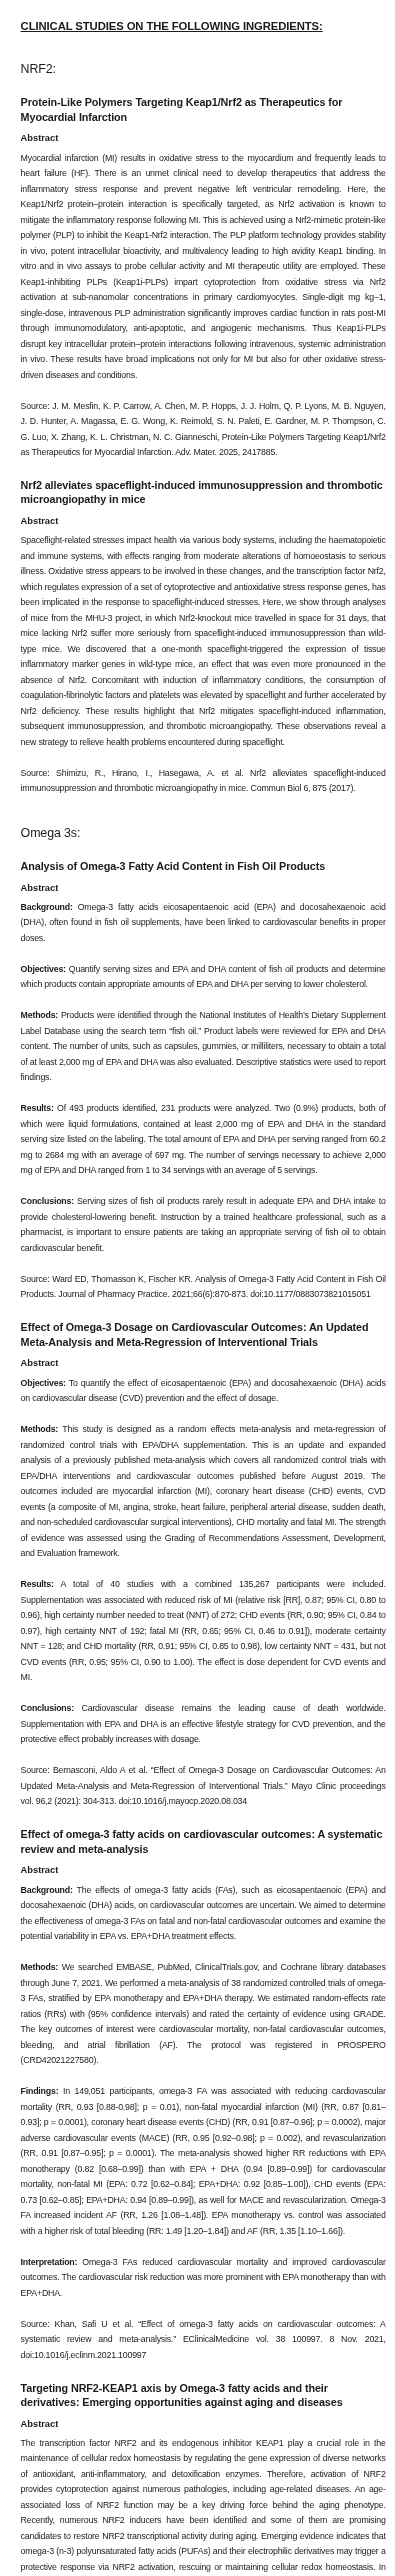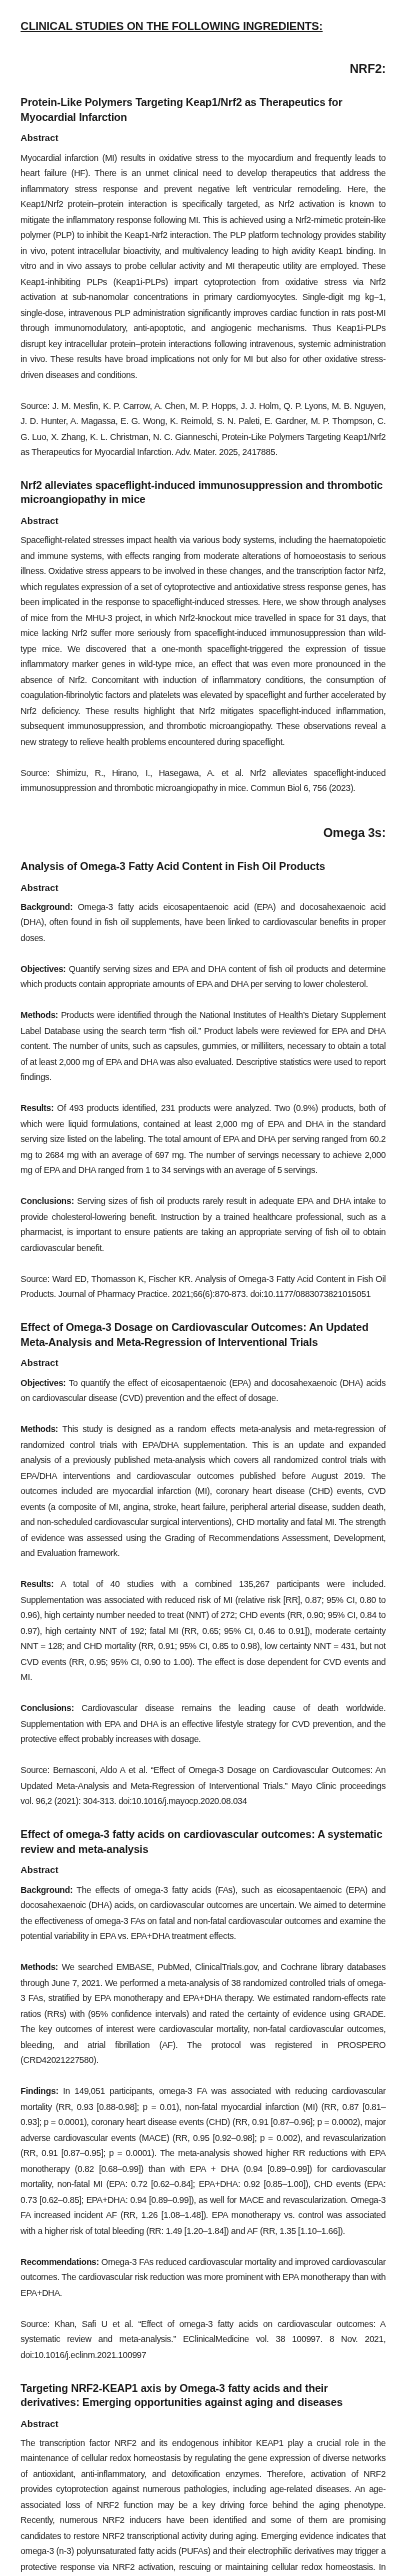--- a/index.html
+++ b/index.html
@@ -14,25 +14,24 @@
   .doc-title {
     font-size: 11.3px;
     font-weight: bold;
     margin: 0 0 21.6px 0;
     line-height: 1.3;
     letter-spacing: -0.1px;
     text-decoration: underline;
   }
   .section-heading {
     font-size: 12.4px;
-    font-weight: bold;
+    font-weight: normal;
     margin: 29px 0 15.5px 0;
     line-height: 1.25;
     letter-spacing: -0.1px;
-    text-align: right;
   }
   .article-title {
     font-size: 10.8px;
     font-weight: bold;
     margin: 17.5px 0 8.2px 0;
     line-height: 1.34;
     letter-spacing: -0.1px;
   }
   .abstract-label {
     font-size: 9.3px;
@@ -56,21 +55,21 @@
   <h1 class="doc-title">CLINICAL STUDIES ON THE FOLLOWING INGREDIENTS:</h1>
   <div id="content">
       <h2 class="section-heading">NRF2:</h2>
       <h3 class="article-title">Protein-Like Polymers Targeting Keap1/Nrf2 as Therapeutics for Myocardial Infarction</h3>
       <div class="abstract-label">Abstract</div>
       <p class="body-par"><span>Myocardial infarction (MI) results in oxidative stress to the myocardium and frequently leads to heart failure (HF). There is an unmet clinical need to develop therapeutics that address the inflammatory stress response and prevent negative left ventricular remodeling. Here, the Keap1/Nrf2 protein–protein interaction is specifically targeted, as Nrf2 activation is known to mitigate the inflammatory response following MI. This is achieved using a Nrf2-mimetic protein-like polymer (PLP) to inhibit the Keap1-Nrf2 interaction. The PLP platform technology provides stability in vivo, potent intracellular bioactivity, and multivalency leading to high avidity Keap1 binding. In vitro and in vivo assays to probe cellular activity and MI therapeutic utility are employed. These Keap1-inhibiting PLPs (Keap1i-PLPs) impart cytoprotection from oxidative stress via Nrf2 activation at sub-nanomolar concentrations in primary cardiomyocytes. Single-digit mg kg−1, single-dose, intravenous PLP administration significantly improves cardiac function in rats post-MI through immunomodulatory, anti-apoptotic, and angiogenic mechanisms. Thus Keap1i-PLPs disrupt key intracellular protein–protein interactions following intravenous, systemic administration in vivo. These results have broad implications not only for MI but also for other oxidative stress-driven diseases and conditions.</span></p>
       <p class="body-par source">Source: J. M. Mesfin, K. P. Carrow, A. Chen, M. P. Hopps, J. J. Holm, Q. P. Lyons, M. B. Nguyen, J. D. Hunter, A. Magassa, E. G. Wong, K. Reimold, S. N. Paleti, E. Gardner, M. P. Thompson, C. G. Luo, X. Zhang, K. L. Christman, N. C. Gianneschi, Protein-Like Polymers Targeting Keap1/Nrf2 as Therapeutics for Myocardial Infarction. Adv. Mater. 2025, 2417885.</p>
       <h3 class="article-title">Nrf2 alleviates spaceflight-induced immunosuppression and thrombotic microangiopathy in mice</h3>
       <div class="abstract-label">Abstract</div>
       <p class="body-par"><span>Spaceflight-related stresses impact health via various body systems, including the haematopoietic and immune systems, with effects ranging from moderate alterations of homoeostasis to serious illness. Oxidative stress appears to be involved in these changes, and the transcription factor Nrf2, which regulates expression of a set of cytoprotective and antioxidative stress response genes, has been implicated in the response to spaceflight-induced stresses. Here, we show through analyses of mice from the MHU-3 project, in which Nrf2-knockout mice travelled in space for 31 days, that mice lacking Nrf2 suffer more seriously from spaceflight-induced immunosuppression than wild-type mice. We discovered that a one-month spaceflight-triggered the expression of tissue inflammatory marker genes in wild-type mice, an effect that was even more pronounced in the absence of Nrf2. Concomitant with induction of inflammatory conditions, the consumption of coagulation-fibrinolytic factors and platelets was elevated by spaceflight and further accelerated by Nrf2 deficiency. These results highlight that Nrf2 mitigates spaceflight-induced inflammation, subsequent immunosuppression, and thrombotic microangiopathy. These observations reveal a new strategy to relieve health problems encountered during spaceflight.</span></p>
-      <p class="body-par source">Source: Shimizu, R., Hirano, I., Hasegawa, A. et al. Nrf2 alleviates spaceflight-induced immunosuppression and thrombotic microangiopathy in mice. Commun Biol 6, 756 (2023).</p>
+      <p class="body-par source">Source: Shimizu, R., Hirano, I., Hasegawa, A. et al. Nrf2 alleviates spaceflight-induced immunosuppression and thrombotic microangiopathy in mice. Commun Biol 6, 875 (2017).</p>
       <h2 class="section-heading">Omega 3s:</h2>
       <h3 class="article-title">Analysis of Omega-3 Fatty Acid Content in Fish Oil Products</h3>
       <div class="abstract-label">Abstract</div>
       <p class="body-par"><b>Background:</b> <span>Omega-3 fatty acids eicosapentaenoic acid (EPA) and docosahexaenoic acid (DHA), often found in fish oil supplements, have been linked to cardiovascular benefits in proper doses.</span></p>
       <p class="body-par"><b>Objectives:</b> <span>Quantify serving sizes and EPA and DHA content of fish oil products and determine which products contain appropriate amounts of EPA and DHA per serving to lower cholesterol.</span></p>
       <p class="body-par"><b>Methods:</b> <span>Products were identified through the National Institutes of Health’s Dietary Supplement Label Database using the search term “fish oil.” Product labels were reviewed for EPA and DHA content. The number of units, such as capsules, gummies, or milliliters, necessary to obtain a total of at least 2,000 mg of EPA and DHA was also evaluated. Descriptive statistics were used to report findings.</span></p>
       <p class="body-par"><b>Results:</b> <span>Of 493 products identified, 231 products were analyzed. Two (0.9%) products, both of which were liquid formulations, contained at least 2,000 mg of EPA and DHA in the standard serving size listed on the labeling. The total amount of EPA and DHA per serving ranged from 60.2 mg to 2684 mg with an average of 697 mg. The number of servings necessary to achieve 2,000 mg of EPA and DHA ranged from 1 to 34 servings with an average of 5 servings.</span></p>
       <p class="body-par"><b>Conclusions:</b> <span>Serving sizes of fish oil products rarely result in adequate EPA and DHA intake to provide cholesterol-lowering benefit. Instruction by a trained healthcare professional, such as a pharmacist, is important to ensure patients are taking an appropriate serving of fish oil to obtain cardiovascular benefit.</span></p>
       <p class="body-par source">Source: Ward ED, Thomasson K, Fischer KR. Analysis of Omega-3 Fatty Acid Content in Fish Oil Products. Journal of Pharmacy Practice. 2021;66(6):870-873. doi:10.1177/0883073821015051</p>
       <h3 class="article-title">Effect of Omega-3 Dosage on Cardiovascular Outcomes: An Updated Meta-Analysis and Meta-Regression of Interventional Trials</h3>
@@ -78,21 +77,21 @@
       <p class="body-par"><b>Objectives:</b> <span>To quantify the effect of eicosapentaenoic (EPA) and docosahexaenoic (DHA) acids on cardiovascular disease (CVD) prevention and the effect of dosage.</span></p>
       <p class="body-par"><b>Methods:</b> <span>This study is designed as a random effects meta-analysis and meta-regression of randomized control trials with EPA/DHA supplementation. This is an update and expanded analysis of a previously published meta-analysis which covers all randomized control trials with EPA/DHA interventions and cardiovascular outcomes published before August 2019. The outcomes included are myocardial infarction (MI), coronary heart disease (CHD) events, CVD events (a composite of MI, angina, stroke, heart failure, peripheral arterial disease, sudden death, and non-scheduled cardiovascular surgical interventions), CHD mortality and fatal MI. The strength of evidence was assessed using the Grading of Recommendations Assessment, Development, and Evaluation framework.</span></p>
       <p class="body-par"><b>Results:</b> <span>A total of 40 studies with a combined 135,267 participants were included. Supplementation was associated with reduced risk of MI (relative risk [RR], 0.87; 95% CI, 0.80 to 0.96), high certainty number needed to treat (NNT) of 272; CHD events (RR, 0.90; 95% CI, 0.84 to 0.97), high certainty NNT of 192; fatal MI (RR, 0.65; 95% CI, 0.46 to 0.91]), moderate certainty NNT = 128; and CHD mortality (RR, 0.91; 95% CI, 0.85 to 0.98), low certainty NNT = 431, but not CVD events (RR, 0.95; 95% CI, 0.90 to 1.00). The effect is dose dependent for CVD events and MI.</span></p>
       <p class="body-par"><b>Conclusions:</b> <span>Cardiovascular disease remains the leading cause of death worldwide. Supplementation with EPA and DHA is an effective lifestyle strategy for CVD prevention, and the protective effect probably increases with dosage.</span></p>
       <p class="body-par source">Source: Bernasconi, Aldo A et al. “Effect of Omega-3 Dosage on Cardiovascular Outcomes: An Updated Meta-Analysis and Meta-Regression of Interventional Trials.” Mayo Clinic proceedings vol. 96,2 (2021): 304-313. doi:10.1016/j.mayocp.2020.08.034</p>
       <h3 class="article-title">Effect of omega-3 fatty acids on cardiovascular outcomes: A systematic review and meta-analysis</h3>
       <div class="abstract-label">Abstract</div>
       <p class="body-par"><b>Background:</b> <span>The effects of omega-3 fatty acids (FAs), such as eicosapentaenoic (EPA) and docosahexaenoic (DHA) acids, on cardiovascular outcomes are uncertain. We aimed to determine the effectiveness of omega-3 FAs on fatal and non-fatal cardiovascular outcomes and examine the potential variability in EPA vs. EPA+DHA treatment effects.</span></p>
       <p class="body-par"><b>Methods:</b> <span>We searched EMBASE, PubMed, ClinicalTrials.gov, and Cochrane library databases through June 7, 2021. We performed a meta-analysis of 38 randomized controlled trials of omega-3 FAs, stratified by EPA monotherapy and EPA+DHA therapy. We estimated random-effects rate ratios (RRs) with (95% confidence intervals) and rated the certainty of evidence using GRADE. The key outcomes of interest were cardiovascular mortality, non-fatal cardiovascular outcomes, bleeding, and atrial fibrillation (AF). The protocol was registered in PROSPERO (CRD42021227580).</span></p>
       <p class="body-par"><b>Findings:</b> <span>In 149,051 participants, omega-3 FA was associated with reducing cardiovascular mortality (RR, 0.93 [0.88-0.98]; p = 0.01), non-fatal myocardial infarction (MI) (RR, 0.87 [0.81–0.93]; p = 0.0001), coronary heart disease events (CHD) (RR, 0.91 [0.87–0.96]; p = 0.0002), major adverse cardiovascular events (MACE) (RR, 0.95 [0.92–0.98]; p = 0.002), and revascularization (RR, 0.91 [0.87–0.95]; p = 0.0001). The meta-analysis showed higher RR reductions with EPA monotherapy (0.82 [0.68–0.99]) than with EPA + DHA (0.94 [0.89–0.99]) for cardiovascular mortality, non-fatal MI (EPA: 0.72 [0.62–0.84]; EPA+DHA: 0.92 [0.85–1.00]), CHD events (EPA: 0.73 [0.62–0.85]; EPA+DHA: 0.94 [0.89–0.99]), as well for MACE and revascularization. Omega-3 FA increased incident AF (RR, 1.26 [1.08–1.48]). EPA monotherapy vs. control was associated with a higher risk of total bleeding (RR: 1.49 [1.20–1.84]) and AF (RR, 1.35 [1.10–1.66]).</span></p>
-      <p class="body-par"><b>Recommendations:</b> <span>Omega-3 FAs reduced cardiovascular mortality and improved cardiovascular outcomes. The cardiovascular risk reduction was more prominent with EPA monotherapy than with EPA+DHA.</span></p>
+      <p class="body-par"><b>Interpretation:</b> <span>Omega-3 FAs reduced cardiovascular mortality and improved cardiovascular outcomes. The cardiovascular risk reduction was more prominent with EPA monotherapy than with EPA+DHA.</span></p>
       <p class="body-par source">Source: Khan, Safi U et al. “Effect of omega-3 fatty acids on cardiovascular outcomes: A systematic review and meta-analysis.” EClinicalMedicine vol. 38 100997. 8 Nov. 2021, doi:10.1016/j.eclinm.2021.100997</p>
       <h3 class="article-title">Targeting NRF2-KEAP1 axis by Omega-3 fatty acids and their derivatives: Emerging opportunities against aging and diseases</h3>
       <div class="abstract-label">Abstract</div>
       <p class="body-par"><span>The transcription factor NRF2 and its endogenous inhibitor KEAP1 play a crucial role in the maintenance of cellular redox homeostasis by regulating the gene expression of diverse networks of antioxidant, anti-inflammatory, and detoxification enzymes. Therefore, activation of NRF2 provides cytoprotection against numerous pathologies, including age-related diseases. An age-associated loss of NRF2 function may be a key driving force behind the aging phenotype. Recently, numerous NRF2 inducers have been identified and some of them are promising candidates to restore NRF2 transcriptional activity during aging. Emerging evidence indicates that omega-3 (n-3) polyunsaturated fatty acids (PUFAs) and their electrophilic derivatives may trigger a protective response via NRF2 activation, rescuing or maintaining cellular redox homeostasis. In this review, we provide an overview of the NRF2-KEAP1 system and its dysregulation in aging cells. We also summarize current studies on the modulatory role of n-3 PUFAs as potential agents to prevent multiple chronic diseases and restore the age-related impairment of NRF2 function.</span></p>
     </div>
 
 </div>
 
 
 </body></html>

